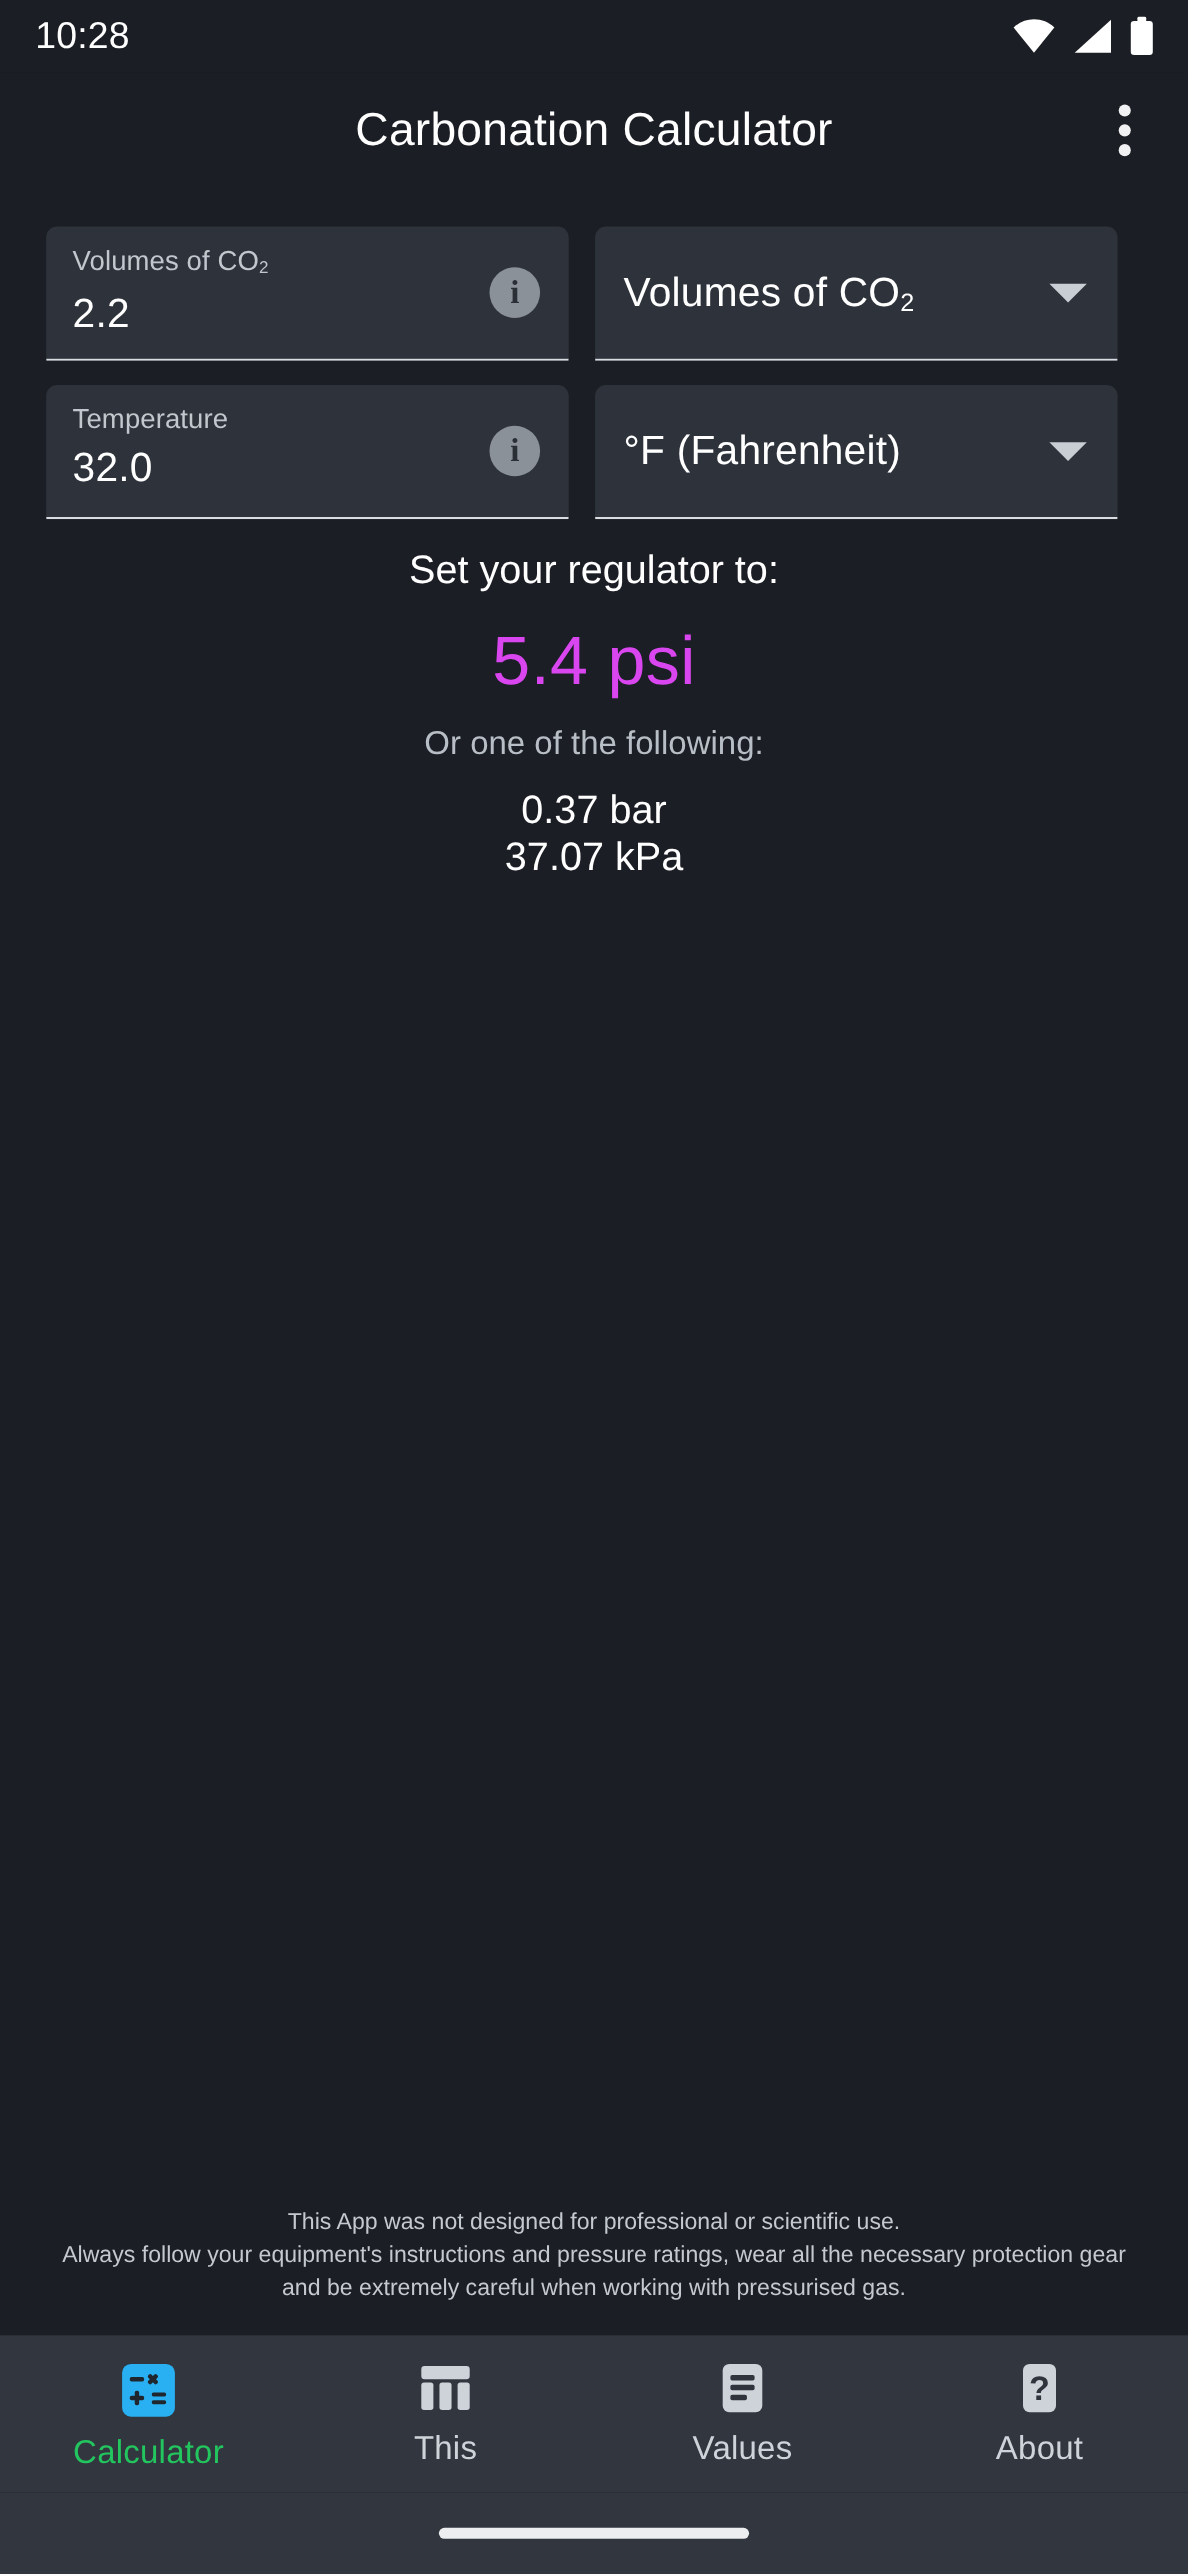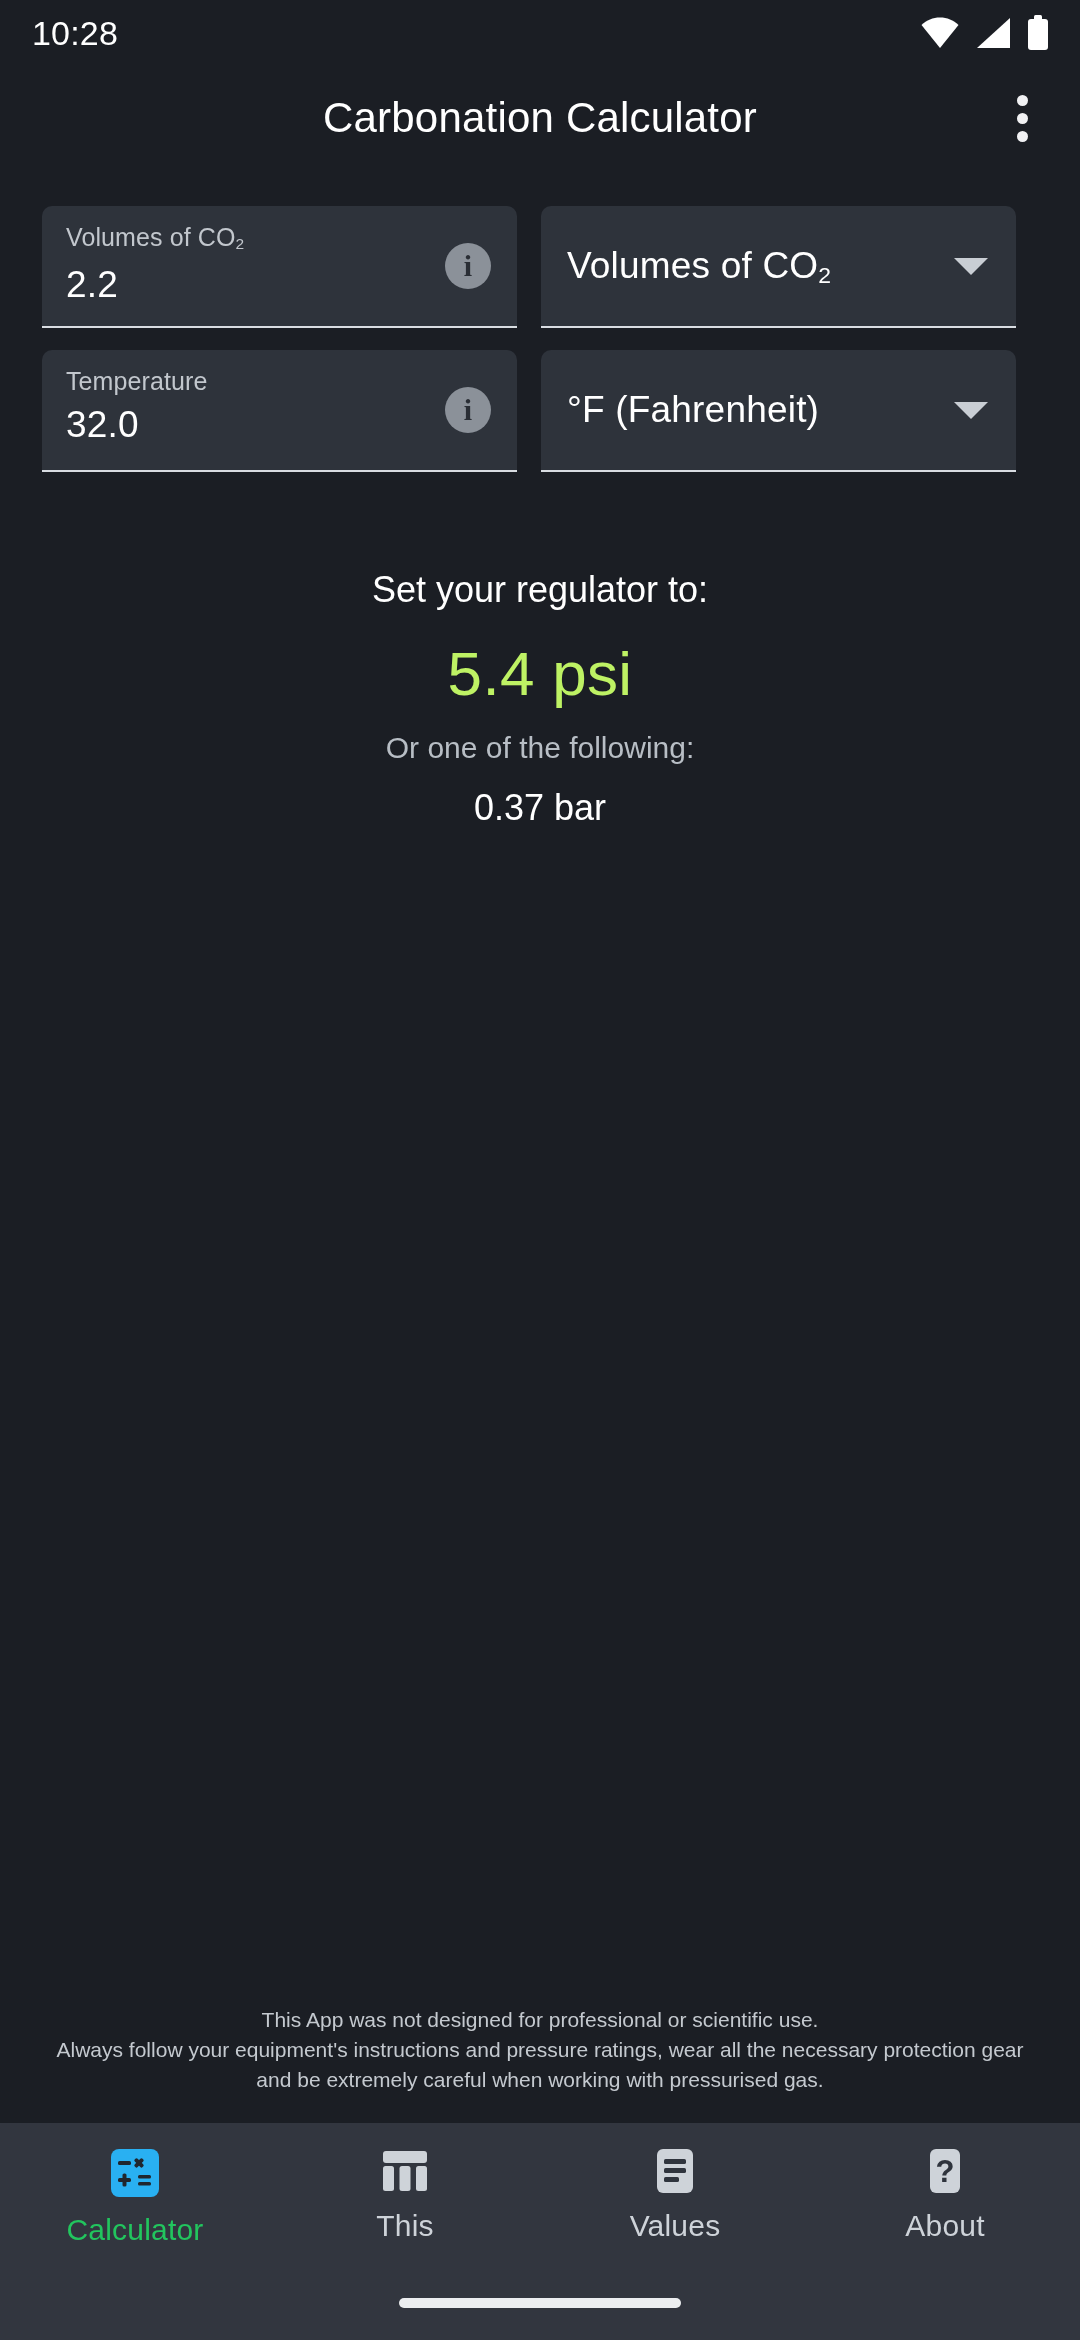--- a/index.html
+++ b/index.html
@@ -149,30 +149,29 @@
     width: 0; height: 0;
     border-left: 17px solid transparent;
     border-right: 17px solid transparent;
     border-top: 17px solid #c9ced4;
     margin-left: 8px;
   }
   sub { font-size: 0.62em; vertical-align: baseline; position: relative; top: 0.22em; }
 
   
   .result {
-    margin-top: 72px;
     text-align: center;
   }
   .result-prompt {
     color: #ffffff;
     font-size: 36px;
     line-height: 48px;
   }
   .result-main {
-    color: #bef264;
+    color: #d946ef;
     font-size: 62px;
     line-height: 96px;
     margin-top: 12px;
     letter-spacing: 0.3px;
   }
   .result-sub-label {
     color: #b8bec5;
     font-size: 30px;
     line-height: 44px;
     margin-top: 4px;
@@ -291,20 +290,21 @@
     </div>
 
   </div>
 
   <div class="result">
     <div class="result-prompt">Set your regulator to:</div>
     <div class="result-main">5.4 psi</div>
     <div class="result-sub-label">Or one of the following:</div>
     <div class="alt-list">
       <div class="alt-item">0.37 bar</div>
+      <div class="alt-item">37.07 kPa</div>
     </div>
   </div>
 
   <div class="spacer"></div>
 
   <div class="disclaimer">
     <div>This App was not designed for professional or scientific use.</div>
     <div>Always follow your equipment's instructions and pressure ratings, wear all the necessary protection gear</div>
     <div>and be extremely careful when working with pressurised gas.</div>
   </div>

